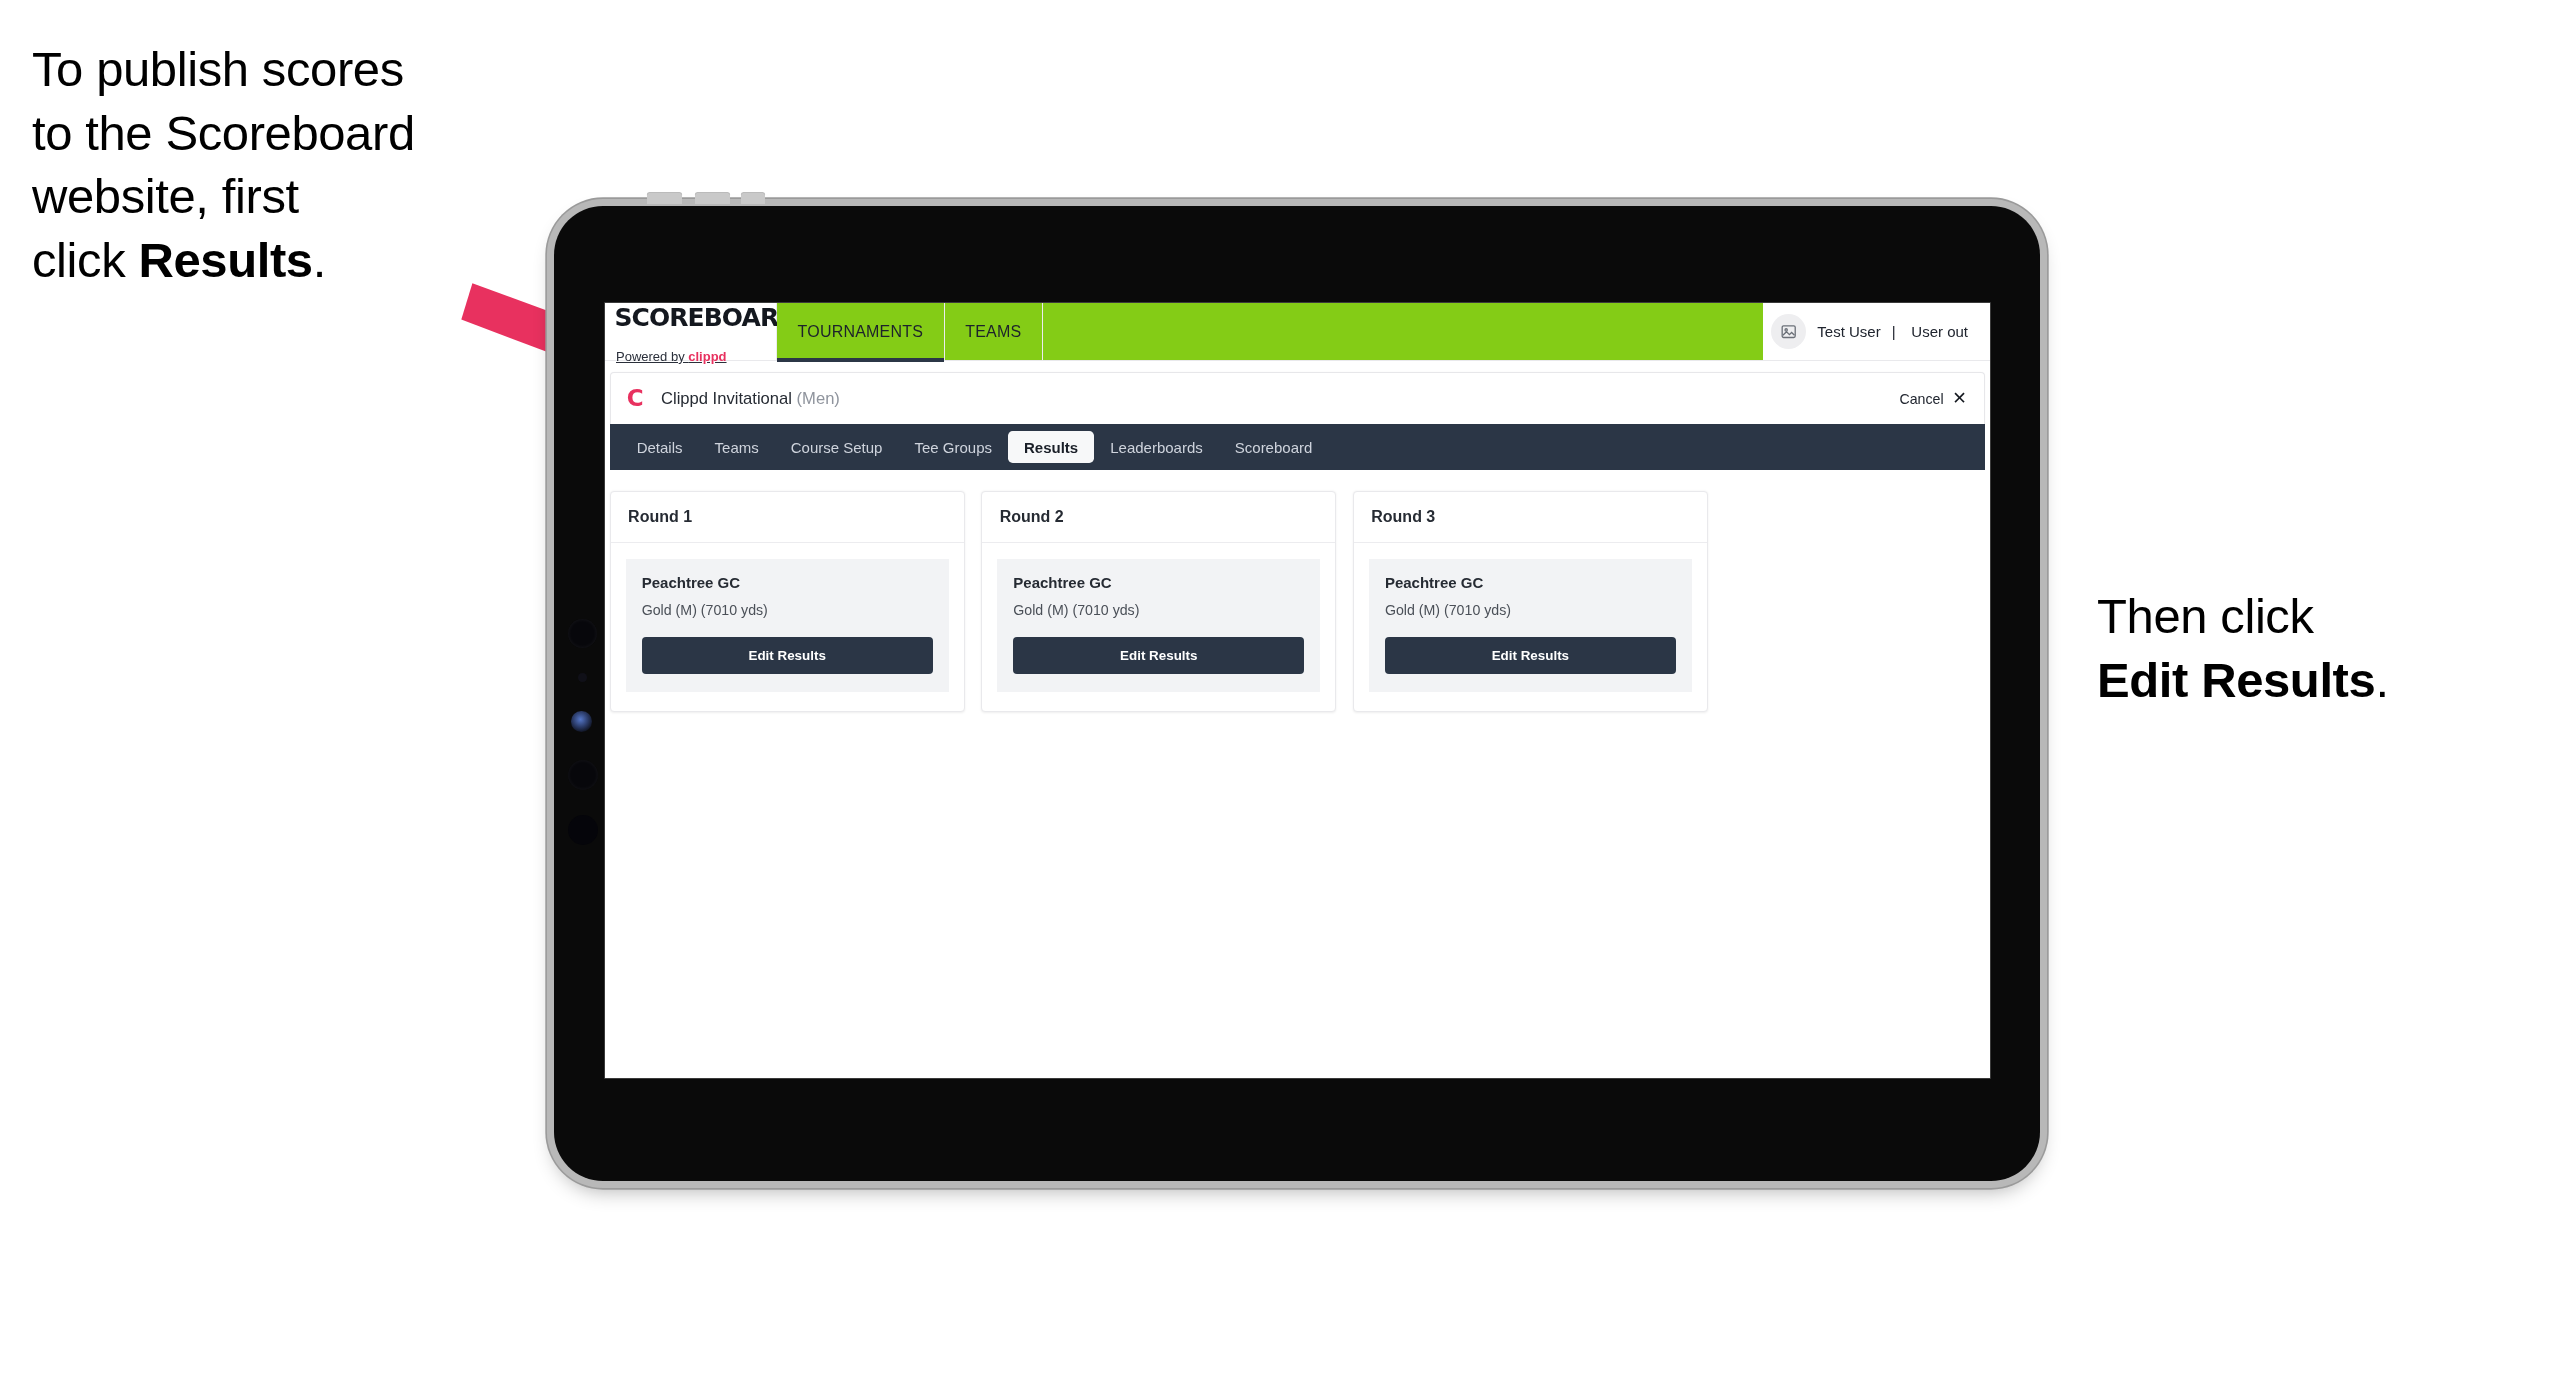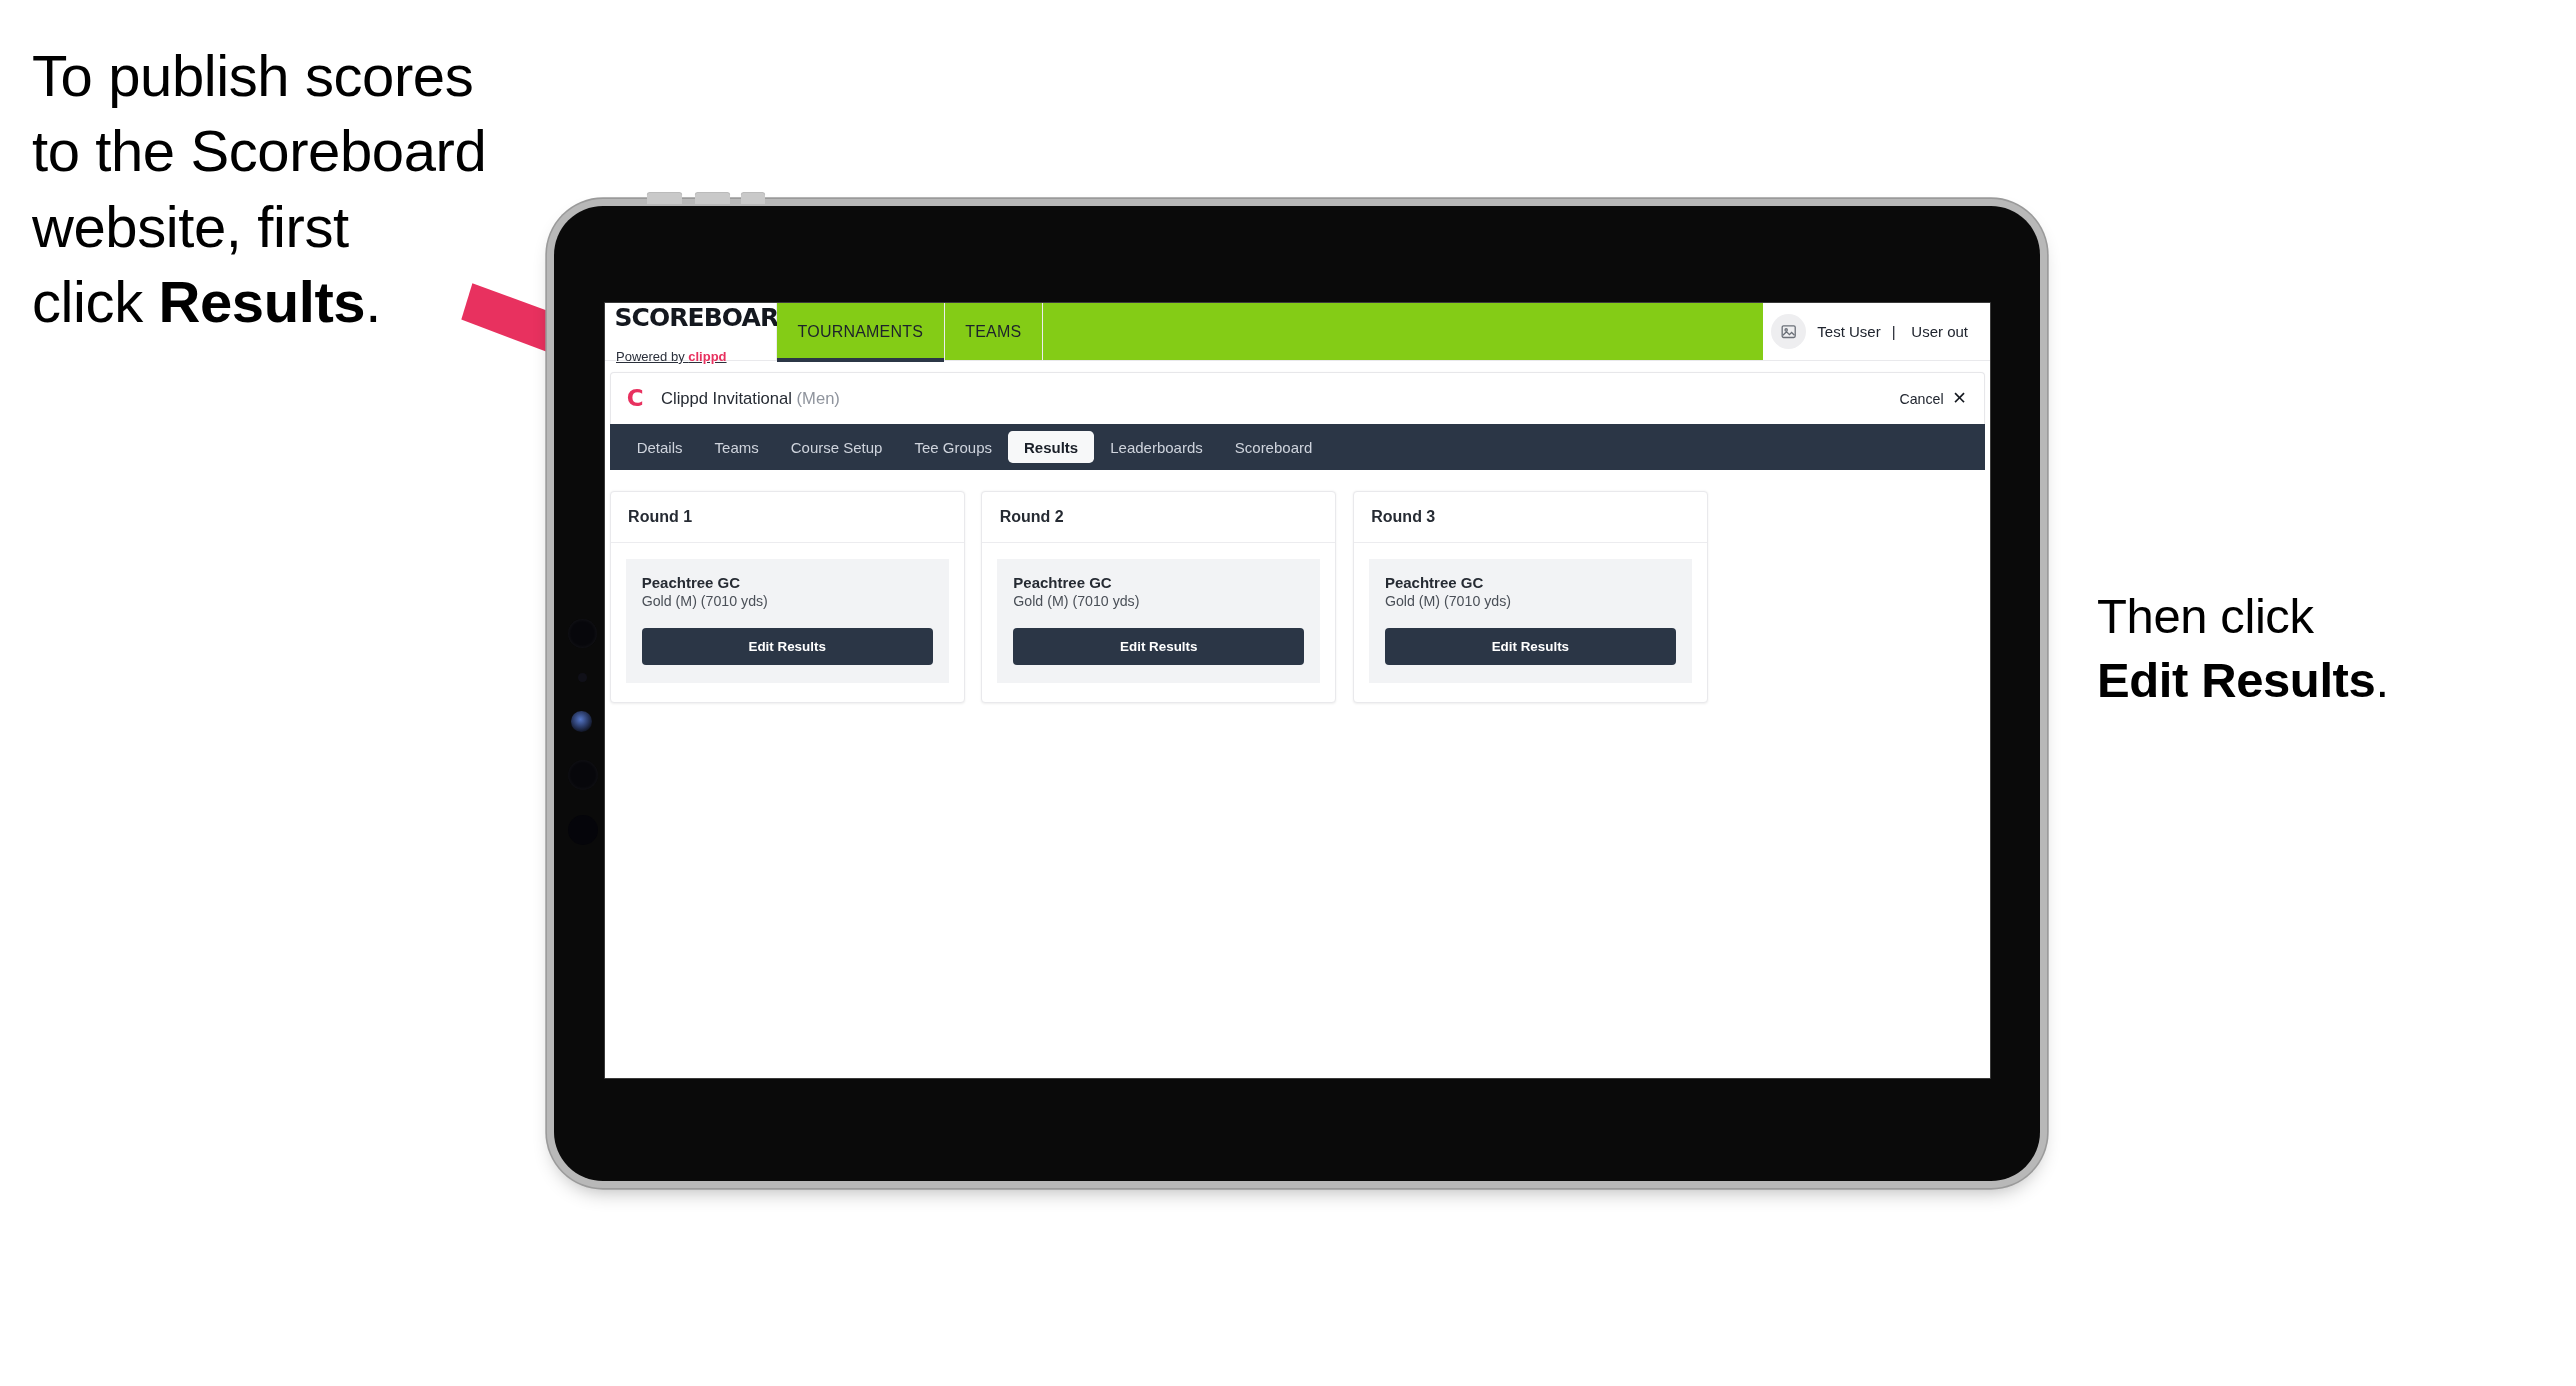--- a/index.html
+++ b/index.html
@@ -16,21 +16,21 @@
     position:absolute;
     color:#000000;
     font-family:"Liberation Sans", sans-serif;
     font-weight:400;
     line-height:1.30;
     white-space:pre-line;
   }
   #annotation-left{
     left:32px; top:38px;
     width:538px;
-    font-size:58px;
+    font-size:49px;
     letter-spacing:-0.4px;
   }
   #annotation-right{
     left:2097px; top:585px;
     width:443px;
     font-size:49px;
     letter-spacing:-0.4px;
   }
   .annotation .strong{font-weight:700;}
 
@@ -229,21 +229,21 @@
     font-weight:700;
     color:#262b33;
     border-bottom:0.8px solid #ececef;
   }
   .round-card-body{padding:16px 15px 19px 15px;}
   .course-panel{
     background:#f2f3f5;
     padding:15px 16px 17.4px 16px;
   }
   .course-name{font-size:15px;font-weight:700;color:#262b33;line-height:1.25;}
-  .course-tee{font-size:14.2px;color:#4b5058;margin-top:1px;line-height:1.25;}
+  .course-tee{font-size:14.2px;color:#4b5058;margin-top:10px;line-height:1.25;}
   .edit-results-button{
     margin-top:17.4px;
     height:37px;
     background:#2b3646;
     color:#ffffff;
     font-size:13.4px;
     font-weight:700;
     border:none;
     border-radius:4px;
     width:100%;

